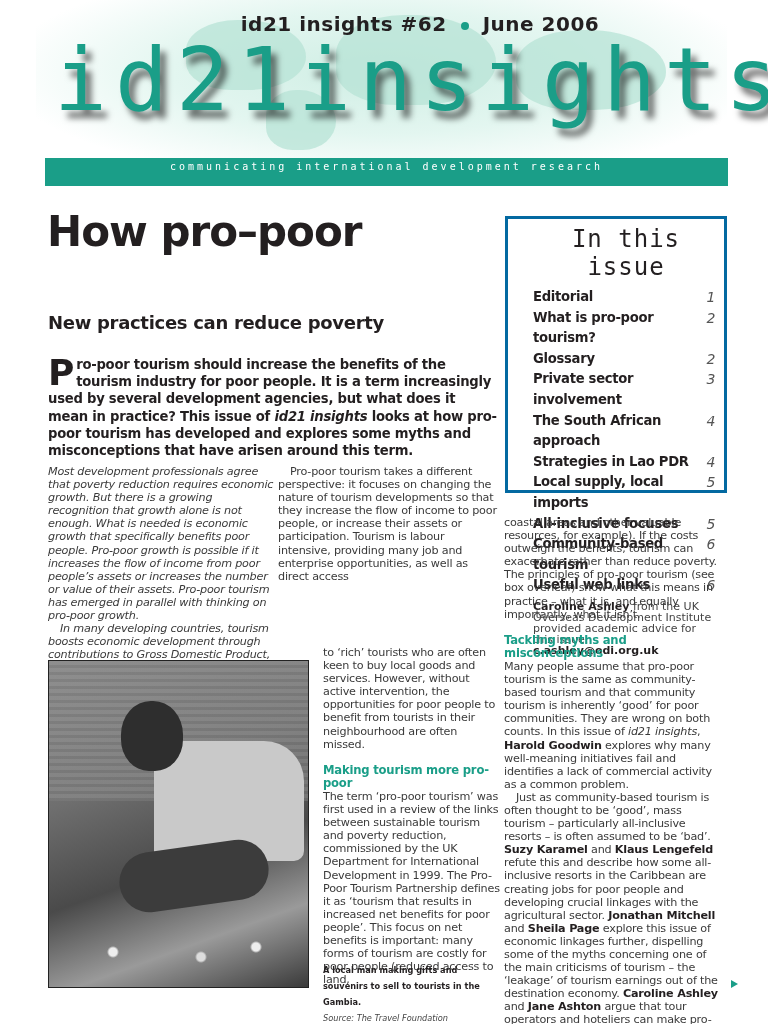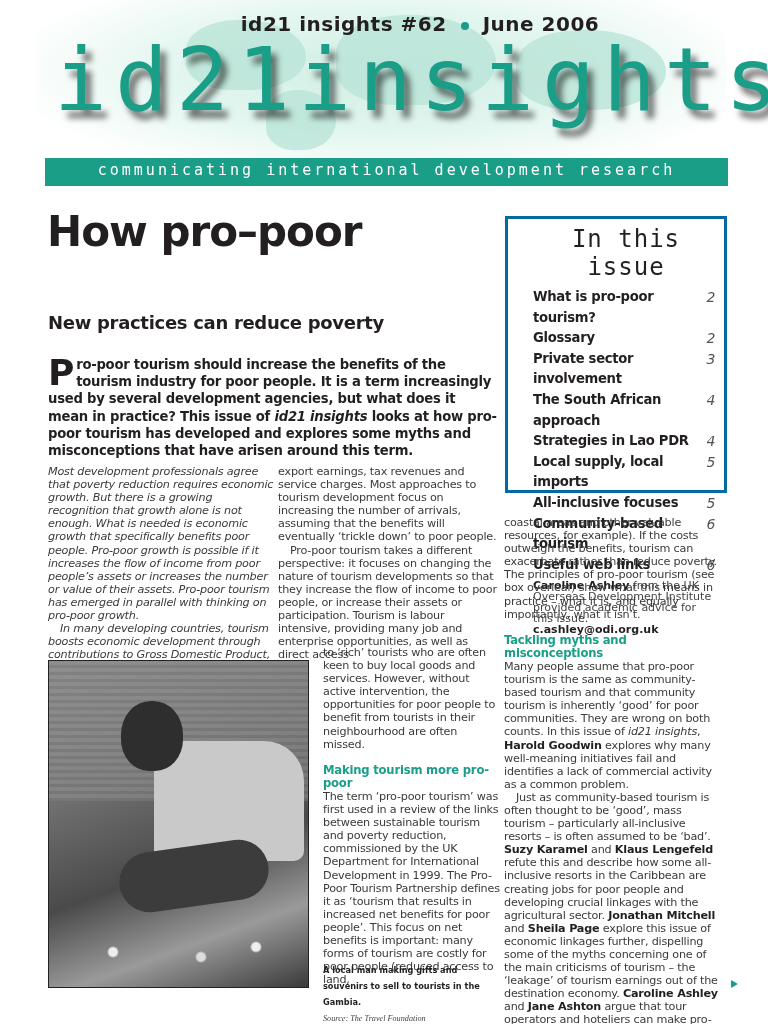--- a/index.html
+++ b/index.html
@@ -12,21 +12,21 @@
   .map-blob { position: absolute; background: #b7e3d5; border-radius: 45% 55% 50% 40%; opacity: .75; }
   .issue-line { position: absolute; left: 0; width: 768px; top: 12px; text-align: center;
     font-family: "DejaVu Sans", sans-serif; font-weight: bold; font-size: 20px; letter-spacing: .5px; color: #231f20; }
   .issue-line .dot { display: inline-block; width: 8px; height: 8px; background: #1a9e88; border-radius: 50%;
     margin: 0 14px; vertical-align: middle; }
   .logo { position: absolute; left: 0; width: 768px; top: 32px; text-align: center;
     font-family: "DejaVu Sans Mono", monospace; font-size: 88px; font-weight: normal; letter-spacing: 8px;
     color: #1a9e88; text-shadow: 6px 8px 6px rgba(0,0,0,.55); line-height: 1.1; }
   .tagline-bar { position: absolute; left: 45px; top: 158px; width: 683px; height: 28px; background: #1a9e88; }
   .tagline { position: absolute; left: 0; right: 0; top: 3px; text-align: center; color: #ffffff;
-    font-family: "DejaVu Sans Mono", monospace; font-size: 15px; letter-spacing: 3px; }
+    font-family: "DejaVu Sans Mono", monospace; font-size: 10px; letter-spacing: 3px; }
 
   
   .headline { position: absolute; left: 47px; top: 208px; width: 420px; font-family: "DejaVu Sans", sans-serif;
     font-weight: bold; font-size: 42px; line-height: 48px; letter-spacing: -1px; color: #231f20; }
   .subhead { position: absolute; left: 48px; top: 312px; font-weight: bold; font-size: 18px; color: #231f20; letter-spacing: -.3px; }
 
   .intro { position: absolute; left: 48px; top: 356px; width: 450px; font-weight: bold; font-size: 13.2px;
     line-height: 17.2px; color: #231f20; letter-spacing: -.25px; }
   .dropcap { float: left; font-size: 36px; line-height: 30px; font-weight: bold; margin-right: 2px; margin-top: 2px; }
   .intro em { font-style: italic; }
@@ -58,21 +58,21 @@
   .photo .wall { position: absolute; left: 0; top: 0; right: 0; height: 140px;
     background: repeating-linear-gradient(0deg, #7c7c7c 0 3px, #929292 3px 7px); opacity: .55; }
   .photo .head { position: absolute; left: 72px; top: 40px; width: 62px; height: 70px; background: #2e2e2e; border-radius: 48% 48% 45% 45%; }
   .photo .shirt { position: absolute; left: 105px; top: 80px; width: 150px; height: 120px; background: #c9c9c9; border-radius: 30px 40px 10px 10px; }
   .photo .leg { position: absolute; left: 70px; top: 185px; width: 150px; height: 60px; background: #3c3c3c; border-radius: 40px; transform: rotate(-8deg); }
   .photo .shine { position: absolute; bottom: 10px; left: 20px; width: 220px; height: 50px;
     background: radial-gradient(circle at 20% 50%, #eee 0 4px, transparent 6px), radial-gradient(circle at 60% 60%, #ddd 0 4px, transparent 6px), radial-gradient(circle at 85% 40%, #eee 0 4px, transparent 6px); }
 
   .caption { position: absolute; left: 323px; top: 962px; width: 180px; font-size: 8.2px; line-height: 16px; color: #231f20; }
   .caption b { font-weight: bold; }
-  .caption i { font-style: italic; color: #444; font-family: Liberation Serif, serif; }
+  .caption i { font-style: italic; color: #444; }
 
   .site-url { position: absolute; left: 322px; top: 1040px; font-family: "DejaVu Sans Mono", monospace; font-size: 17px; color: #6d28d9; letter-spacing: 1px; margin-top: 48px; }
   .next-arrow { position: absolute; left: 731px; top: 980px; width: 0; height: 0;
     border-top: 4px solid transparent; border-bottom: 4px solid transparent; border-left: 7px solid #1a9e88; }
 </style>
 </head>
 <body>
 
 <header class="masthead">
   <div class="map-blob" style="left:150px;top:20px;width:120px;height:70px;"></div>
@@ -93,20 +93,24 @@
 </h1>
 <h2 class="subhead">New practices can reduce poverty</h2>
 
 <p class="intro">
   <span class="dropcap">P</span><span>ro-poor tourism should increase the benefits of the tourism industry for poor people. It is a term increasingly used by several development agencies, but what does it mean in practice? This issue of </span><em>id21 insights</em><span> looks at how pro-poor tourism has developed and explores some myths and misconceptions that have arisen around this term.</span>
 </p>
 
 <aside class="toc-box">
   <div class="toc-title">In this issue</div>
   <ul class="toc-list">
+    <li class="toc-item">
+        <span>Editorial</span>
+        <span class="toc-page">1</span>
+      </li>
     <li class="toc-item">
         <span>What is pro-poor tourism?</span>
         <span class="toc-page">2</span>
       </li>
     <li class="toc-item">
         <span>Glossary</span>
         <span class="toc-page">2</span>
       </li>
     <li class="toc-item">
         <span>Private sector involvement</span>
@@ -142,21 +146,20 @@
     <b>c.ashley@odi.org.uk</b>
   </p>
 </aside>
 
 <div class="col col1">
   <p>Most development professionals agree that poverty reduction requires economic growth. But there is a growing recognition that growth alone is not enough. What is needed is economic growth that specifically benefits poor people. Pro-poor growth is possible if it increases the flow of income from poor people’s assets or increases the number or value of their assets. Pro-poor tourism has emerged in parallel with thinking on pro-poor growth.</p>
   <p class="ind">In many developing countries, tourism boosts economic development through contributions to Gross Domestic Product,</p>
 </div>
 
 <div class="col col2">
-  <p>export earnings, tax revenues and service charges. Most approaches to tourism development focus on increasing the number of arrivals, assuming that the benefits will eventually ‘trickle down’ to poor people.</p>
   <p class="ind">Pro-poor tourism takes a different perspective: it focuses on changing the nature of tourism developments so that they increase the flow of income to poor people, or increase their assets or participation. Tourism is labour intensive, providing many job and enterprise opportunities, as well as direct access</p>
 </div>
 <div class="col col2b">
   <p>to ‘rich’ tourists who are often keen to buy local goods and services. However, without active intervention, the opportunities for poor people to benefit from tourists in their neighbourhood are often missed.</p>
   <h3 class="section-head">Making tourism more pro-poor</h3>
   <p>The term ‘pro-poor tourism’ was first used in a review of the links between sustainable tourism and poverty reduction, commissioned by the UK Department for International Development in 1999. The Pro-Poor Tourism Partnership defines it as ‘tourism that results in increased net benefits for poor people’. This focus on net benefits is important: many forms of tourism are costly for poor people (reduced access to land,</p>
 </div>
 
 <figure class="photo">
   <div class="wall"></div>

